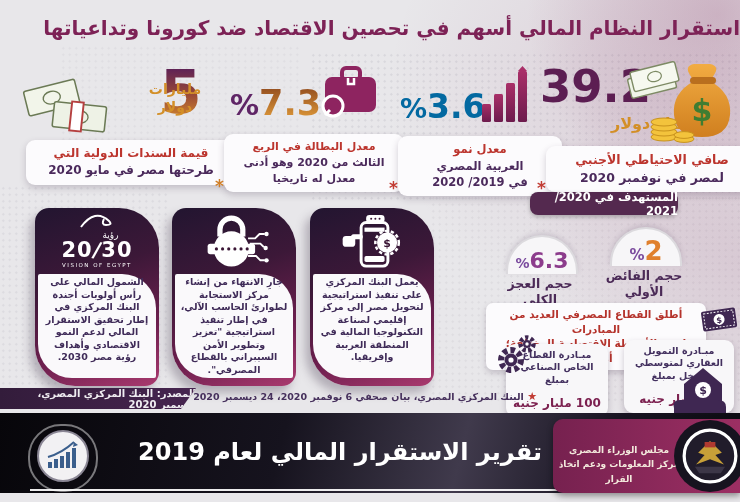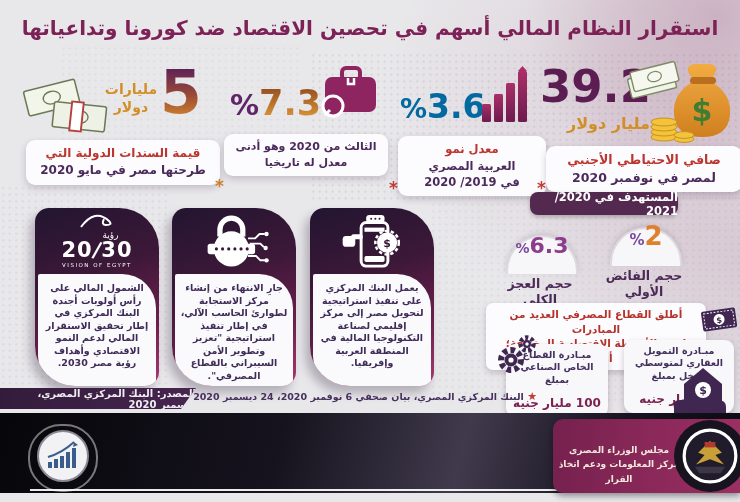--- a/index.html
+++ b/index.html
@@ -4,52 +4,52 @@
 <style>
   html,body{margin:0;padding:0;}
   body{font-family:"DejaVu Sans",sans-serif;}
   #canvas{position:relative;width:740px;height:502px;background:#e8e7ea;overflow:hidden;}
   .abs{position:absolute;}
   .dots{position:absolute;background-image:radial-gradient(circle,#c4c2ca 1px,transparent 1.3px);background-size:6.5px 6.5px;pointer-events:none;}
   .wash{position:absolute;inset:0;pointer-events:none;background:
     radial-gradient(circle at 97% 3%, rgba(125,34,86,.24), transparent 22%),
     radial-gradient(circle at 100% 52%, rgba(125,34,86,.15), transparent 28%),
     radial-gradient(circle at 82% 18%, rgba(125,34,86,.10), transparent 30%);}
-  .rtl{direction:rtl;}
+  .rtl{direction:rtl;padding-left:44px;}
   
   .main-title{left:0;right:0;top:16px;text-align:center;font-weight:bold;font-size:20px;color:#7d2256;white-space:nowrap;}
   
-  .stat-label{background:#fcfbfd;border-radius:9px;box-shadow:0 3px 7px rgba(60,40,70,.22);padding:5px 4px;text-align:center;direction:rtl;line-height:1.45;}
+  .stat-label{background:#fcfbfd;border-radius:9px;box-shadow:0 3px 7px rgba(60,40,70,.22);padding:5px 12px;text-align:center;direction:rtl;line-height:1.45;}
   .lab-red{color:#bc352e;font-weight:bold;}
   .lab-pur{color:#4b2a5c;font-weight:bold;}
   .asterisk{font-weight:bold;font-size:17px;}
   .num-purple{color:#5c1e52;font-weight:bold;}
   .num-red{color:#0369a1;font-weight:bold;}
   .unit-orange{color:#d38f27;font-weight:bold;}
   .grad-num{font-weight:bold;background:linear-gradient(180deg,#5d2157 10%,#9a4a36 55%,#d1862c 95%);-webkit-background-clip:text;background-clip:text;color:transparent;}
   .grad-orange{font-weight:bold;background:linear-gradient(180deg,#8a441c,#e6a13c);-webkit-background-clip:text;background-clip:text;color:transparent;}
   
   .card{position:absolute;top:208px;width:124px;height:178px;border-radius:14px 40px 14px 40px;
         background:linear-gradient(160deg,#221530 0%,#3c1838 38%,#6d1f4e 72%,#aa3a6f 100%);
         box-shadow:-5px 7px 10px rgba(80,70,90,.35);overflow:hidden;}
   .card-header{height:66px;display:flex;align-items:center;justify-content:center;}
   .card-body{background:#faf9fb;margin:0 3px;height:100px;border-radius:2px 34px 2px 34px;
-             padding:8px 5px;direction:rtl;text-align:center;font-size:9.5px;font-weight:bold;color:#3f2b58;line-height:1.32;}
+             padding:2px 5px;direction:rtl;text-align:center;font-size:9.5px;font-weight:bold;color:#3f2b58;line-height:1.32;}
   
   .vision{color:#fff;text-align:center;line-height:1;}
   .v-roya{font-size:9px;text-align:right;padding-right:14px;}
   .v-nums{font-size:21px;font-weight:bold;letter-spacing:1px;}
   .v-slash{display:inline-block;transform:rotate(12deg);font-weight:bold;}
   .v-cap{font-size:5.5px;letter-spacing:1.5px;margin-top:2px;}
   
   .target-badge{left:530px;top:192px;width:148px;height:23px;background:#54294f;border-radius:8px;
         color:#fff;font-weight:bold;font-size:11.5px;display:flex;align-items:center;justify-content:center;direction:rtl;box-shadow:0 2px 4px rgba(0,0,0,.25);}
   .dome{position:absolute;background:#f7f6f8;border:2px solid #dcdade;border-bottom:none;border-radius:70px 70px 0 0;
         box-shadow:0 -2px 5px rgba(90,70,100,.18);display:flex;align-items:flex-end;justify-content:center;}
-  .dome-val{line-height:1;padding-bottom:17px;direction:ltr;}
+  .dome-val{line-height:1;padding-bottom:2px;direction:ltr;}
   .dome-label{position:absolute;text-align:center;color:#4b2a57;font-weight:bold;font-size:12.5px;line-height:1.25;direction:rtl;}
   .init-header{left:486px;top:303px;width:214px;background:#fcfbfd;border-radius:7px;box-shadow:0 3px 6px rgba(60,40,70,.22);
         padding:4px 3px;text-align:center;color:#b5332c;font-weight:bold;font-size:10.5px;line-height:1.4;direction:rtl;}
   .init-box{position:absolute;background:#f8f7f9;border-radius:9px;box-shadow:0 3px 6px rgba(60,40,70,.25);
         padding:5px 4px;text-align:center;direction:rtl;font-size:9.5px;font-weight:bold;color:#43305f;line-height:1.3;}
   .init-amount{font-size:12px;font-weight:bold;color:#7c2150;margin-top:10px;}
   
   .press-note{left:185px;top:390px;width:352px;direction:rtl;text-align:right;font-size:9.5px;font-weight:bold;color:#46305c;}
   .press-star{color:#c23c34;font-size:11px;}
   .source-ribbon{left:0;top:388px;width:196px;height:21px;background:linear-gradient(90deg,#331c3b,#472550);
@@ -104,20 +104,21 @@
     <span style="color:#5f2566;font-weight:bold;font-size:29px;">%</span><span class="grad-orange">7.3</span>
   </div>
   <svg class="abs" style="left:318px;top:64px;" width="64" height="60" viewBox="0 0 64 58">
     <rect x="24" y="3" width="18" height="12" rx="4" fill="none" stroke="#8e2460" stroke-width="4"></rect>
     <rect x="7" y="12" width="51" height="35" rx="7" fill="#8e2460"></rect>
     <path d="M30 13 v6 h6 v-6" fill="none" stroke="#fff" stroke-width="2.5"></path>
     <circle cx="15" cy="41" r="10" fill="#8e2460" stroke="#fff" stroke-width="3"></circle>
     <line x1="7" y1="50" x2="12" y2="45" stroke="#fff" stroke-width="3"></line>
   </svg>
   <div class="abs stat-label" style="left:224px;top:134px;width:156px;font-size:11px;">
+    <div class="lab-red">معدل البطالة في الربع</div>
     <div class="lab-pur">الثالث من 2020 وهو أدنى</div>
     <div class="lab-pur">معدل له تاريخيا</div>
   </div>
   <div class="abs asterisk" style="left:215px;top:176px;color:#d07f28;">*</div>
 
   <div class="abs num-red" style="left:400px;top:90px;font-size:33px;line-height:1;direction:ltr;">
     <span style="font-size:27px;">%</span><span>3.6</span>
   </div>
   <svg class="abs" style="left:480px;top:66px;" width="56" height="58" viewBox="0 0 56 58">
     <defs>
@@ -298,20 +299,21 @@
   </svg>
 
   <div class="abs press-note">
     <span class="press-star">★</span>
     <span>البنك المركزي المصري، بيان صحفي 6 نوفمبر 2020، 24 ديسمبر 2020</span>
   </div>
   <div class="abs source-ribbon">المصدر: البنك المركزي المصري، ديسمبر 2020</div>
 
   <div class="abs footer-bar"></div>
   <div class="abs footer-line"></div>
+  <div class="abs report-title">تقرير الاستقرار المالي لعام 2019</div>
 
   <div class="abs badge-ring"></div>
   <svg class="abs" style="left:36px;top:429px;" width="54" height="54" viewBox="0 0 54 54">
     <circle cx="27" cy="27" r="25" fill="#f2f1f3" stroke="#8a8694" stroke-width="2"></circle>
     <g fill="#3a5e8c">
       <rect x="12" y="33" width="4" height="6"></rect>
         <rect x="18" y="30" width="4" height="9"></rect>
       <rect x="24" y="27" width="4" height="12"></rect>
         <rect x="30" y="23" width="4" height="16"></rect>
         <rect x="36" y="19" width="4" height="20"></rect>

